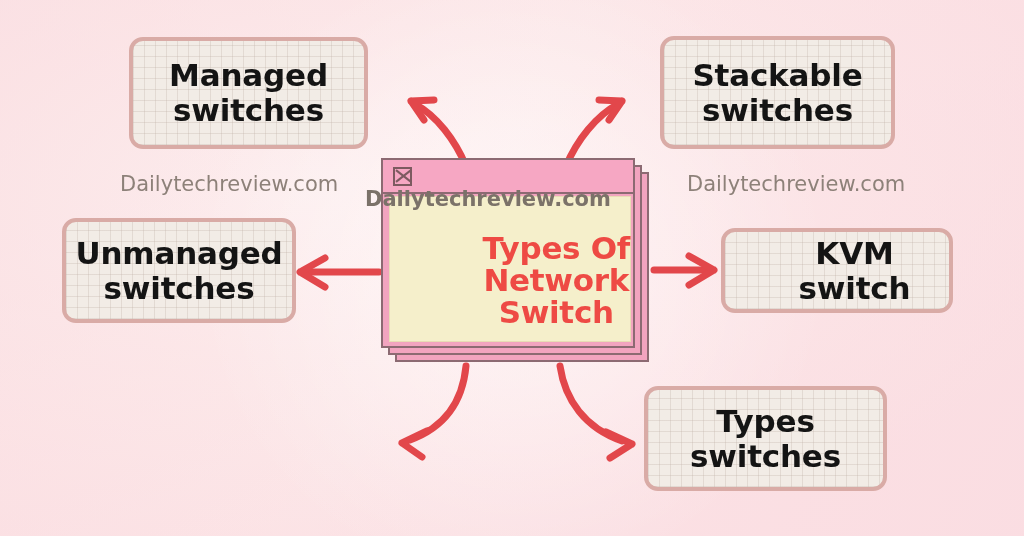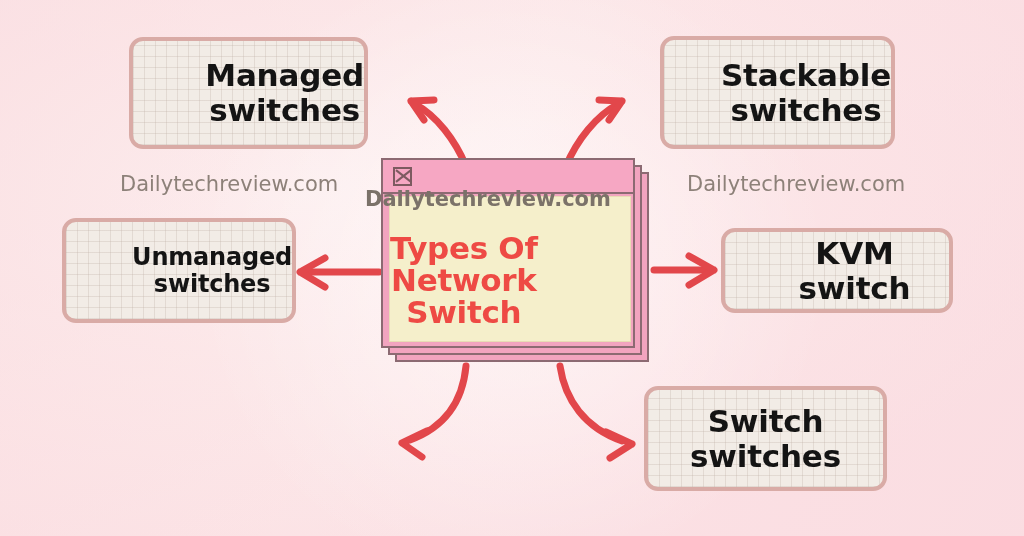--- a/index.html
+++ b/index.html
@@ -32,33 +32,33 @@
     position: absolute;
     box-sizing: border-box;
     border: 4px solid #d9aba6;
     border-radius: 14px;
     background-color: #f2ece6;
     background-image:
       repeating-linear-gradient(0deg, rgba(190,175,165,0.30) 0px, rgba(190,175,165,0.30) 1px, rgba(0,0,0,0) 1px, rgba(0,0,0,0) 11px),
       repeating-linear-gradient(90deg, rgba(190,175,165,0.30) 0px, rgba(190,175,165,0.30) 1px, rgba(0,0,0,0) 1px, rgba(0,0,0,0) 11px);
     display: flex;
     align-items: center;
-    justify-content: flex-end;
+    justify-content: center;
     text-align: center;
     color: #141414;
     font-weight: bold;
     line-height: 1.12;
     letter-spacing: -0.2px;
     z-index: 4;
   }
   .node span { display: block; white-space: pre-line; }
 
   #node-managed   { left: 129px; top: 37px;  width: 239px; height: 112px; font-size: 31px; }
   #node-stackable { left: 639px; top: 36px;  width: 235px; height: 113px; font-size: 31px; margin-left: 21px; }
-  #node-unmanaged { left: 62px;  top: 218px; width: 234px; height: 105px; font-size: 24px; }
+  #node-unmanaged { left: 62px;  top: 218px; width: 234px; height: 105px; font-size: 31px; }
   #node-kvm       { left: 721px; top: 228px; width: 232px; height: 85px;  font-size: 31px; padding-left: 35px; }
   #node-poe       { left: 145px; top: 379px; width: 236px; height: 99px;  font-size: 31px; }
   #node-smart     { left: 644px; top: 386px; width: 243px; height: 105px; font-size: 31px; }
 
   
   #center-stack {
     position: absolute;
     left: 381px;
     top: 158px;
     width: 270px;
@@ -110,21 +110,21 @@
     position: absolute;
     left: 6px;
     top: 36px;
     width: 242px;
     height: 146px;
     box-sizing: border-box;
     background: #f5efcb;
     border: 1px solid #b9925f33;
     display: flex;
     align-items: center;
-    justify-content: flex-start;
+    justify-content: flex-end;
   }
   #card-title {
     margin-top: 22px;
     text-align: center;
     color: #ee4a44;
     font-size: 31px;
     font-weight: bold;
     line-height: 1.04;
     white-space: pre-line;
     letter-spacing: -0.3px;
@@ -209,21 +209,21 @@
     <span>Unmanaged
 switches</span>
   </div>
 
   <div class="node" id="node-kvm">
     <span>KVM switch</span>
   </div>
 
 
   <div class="node" id="node-smart">
-    <span>Switch switches</span>
+    <span>Types switches</span>
   </div>
 
   <div id="center-stack">
     <div class="card-layer" id="card-back"></div>
     <div class="card-layer" id="card-mid"></div>
     <div class="card-layer" id="card-front">
       <div id="card-titlebar">
         <div id="close-icon"></div>
       </div>
       <div id="card-body">

